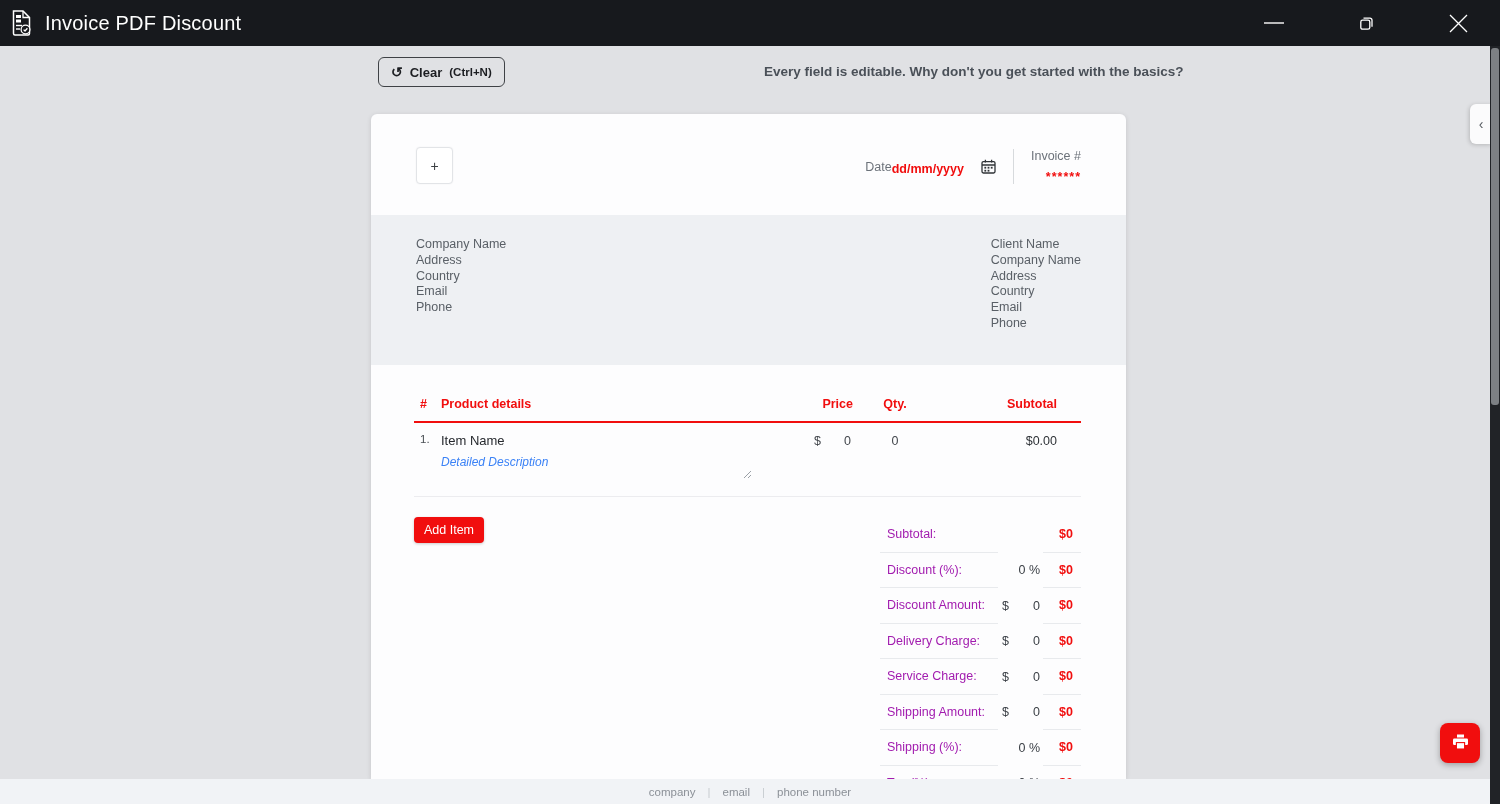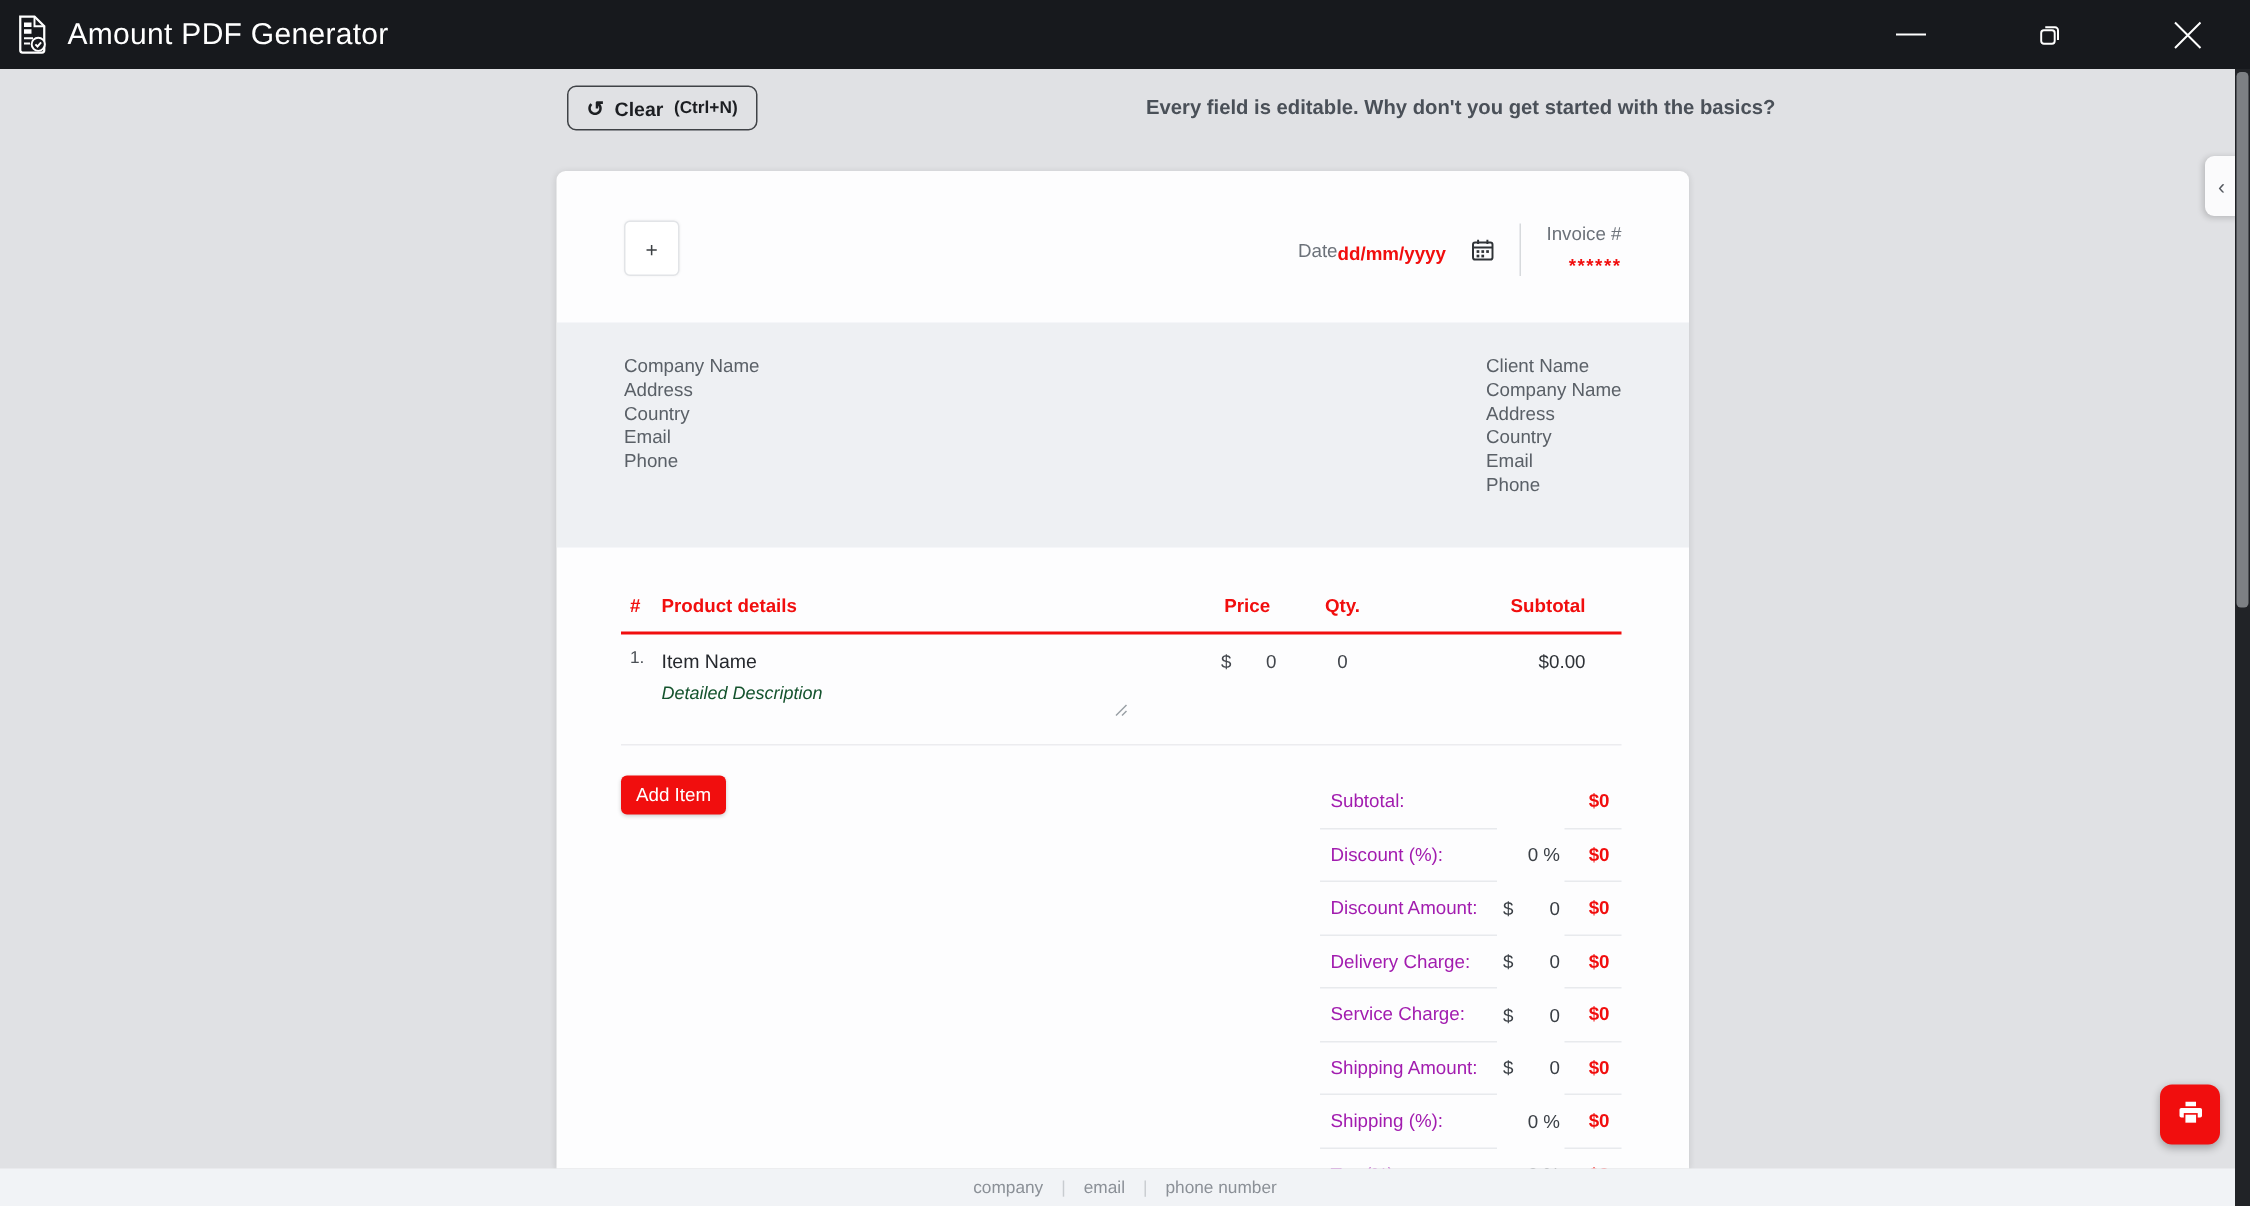--- a/index.html
+++ b/index.html
@@ -35,33 +35,33 @@
   .inv-value { margin-top:7px; font-size:12.5px; font-weight:700; color:#f10e0e; letter-spacing:1px; cursor:text; }
 
   .info-section { height:150px; background:#eef0f3; padding:22px 45px 0 45px; display:flex; justify-content:space-between; font-size:12.5px; color:#5a6067; line-height:15.8px; }
   .info-col.right { text-align:left; }
   .info-field { cursor:text; }
 
   .table-area { padding:0 45px 0 43px; }
   .tgrid { display:grid; grid-template-columns:27px 1fr 50px 70px 151px; align-items:center; }
   .thead { padding-top:22px; height:56px; color:#f10e0e; font-weight:700; font-size:12.5px; }
   .th-index { padding-left:6px; }
-  .th-price { text-align:center; padding-right:7px; }
+  .th-price { text-align:right; padding-right:7px; }
   .th-qty { text-align:center; }
   .th-subtotal { text-align:right; padding-right:24px; }
   .red-line { height:2px; background:#f10e0e; }
 
   .item-row { padding-top:10px; padding-bottom:19px; border-bottom:1px solid #ececef; }
   .td-index { padding-left:6px; font-size:11.5px; color:#4a4f55; align-self:start; }
   .td-name { font-size:13px; color:#26292e; cursor:text; }
   .td-price { display:flex; justify-content:space-between; padding:0 9px 0 4px; font-size:12.5px; color:#43474d; }
   .td-price .val { cursor:text; }
   .td-qty { text-align:center; font-size:12.5px; color:#43474d; cursor:text; }
   .td-subtotal { text-align:right; padding-right:24px; font-size:12.5px; color:#2e3237; }
-  .item-desc { position:relative; margin-left:27px; margin-top:7px; width:307px; height:22px; font-size:12px; font-style:italic; color:#14532d; cursor:text; }
+  .item-desc { position:relative; margin-left:27px; margin-top:7px; width:307px; height:22px; font-size:12px; font-style:italic; color:#3b82f6; cursor:text; }
   .resize-handle { position:absolute; right:-4px; bottom:-6px; cursor:nwse-resize; }
 
   .actions { display:flex; justify-content:space-between; margin-top:20px; }
   .add-item { height:26px; padding:0 10px; background:#f10e0e; border:none; border-radius:4px; color:#fff; font-size:12.5px; font-family:"Liberation Sans",sans-serif; display:flex; align-items:center; cursor:pointer; box-shadow:0 1px 3px rgba(0,0,0,.2); }
 
   .totals { width:201px; }
   .trow { display:flex; height:35.5px; }
   .tlabel { width:118px; display:flex; align-items:center; padding-left:7px; border-bottom:1px solid #e8eaed; font-size:12.5px; color:#a21caf; }
   .tinput { width:45px; display:flex; align-items:center; justify-content:space-between; padding:0 3px 0 4px; font-size:12.5px; color:#3a3f45; }
   .tinput .val { cursor:text; }
@@ -90,21 +90,21 @@
         <path d="M3.5 2 H13 L19.5 8.5 V24.5 A1.5 1.5 0 0 1 18 26 H5 A1.5 1.5 0 0 1 3.5 24.5 Z" stroke="#fff" stroke-width="1.5"></path>
         <path d="M13 2 V8.5 H19.5" stroke="#fff" stroke-width="1.3"></path>
         <rect x="6" y="6" width="5" height="3" fill="#fff"></rect>
         <rect x="6" y="10.5" width="5" height="3" fill="#fff"></rect>
         <line x1="6" y1="16.5" x2="12" y2="16.5" stroke="#fff" stroke-width="1.4"></line>
         <line x1="6" y1="20" x2="10" y2="20" stroke="#fff" stroke-width="1.4"></line>
         <circle cx="15.5" cy="20.5" r="4.4" fill="#17191d" stroke="#fff" stroke-width="1.3"></circle>
         <path d="M13.6 20.6 L15 22 L17.4 19.3" stroke="#fff" stroke-width="1.3" fill="none"></path>
       </svg>
     </span>
-    <span class="app-title">Amount PDF Generator</span>
+    <span class="app-title">Invoice PDF Discount</span>
     <div class="win-controls">
       <div class="win-btn">
         <svg width="20" height="20" viewBox="0 0 20 20">
             <line x1="0" y1="10" x2="20" y2="10" stroke="#fff" stroke-width="1.4"></line>
           </svg>
       </div>
       <div class="win-btn">
         <svg width="17" height="17" viewBox="0 0 17 17" fill="none">
           <path d="M5.5 3.2 H12 A2 2 0 0 1 14 5.2 V11.7" stroke="#fff" stroke-width="1.3"></path>
           <rect x="2.8" y="5.2" width="9" height="9" rx="1.8" stroke="#fff" stroke-width="1.3"></rect>

